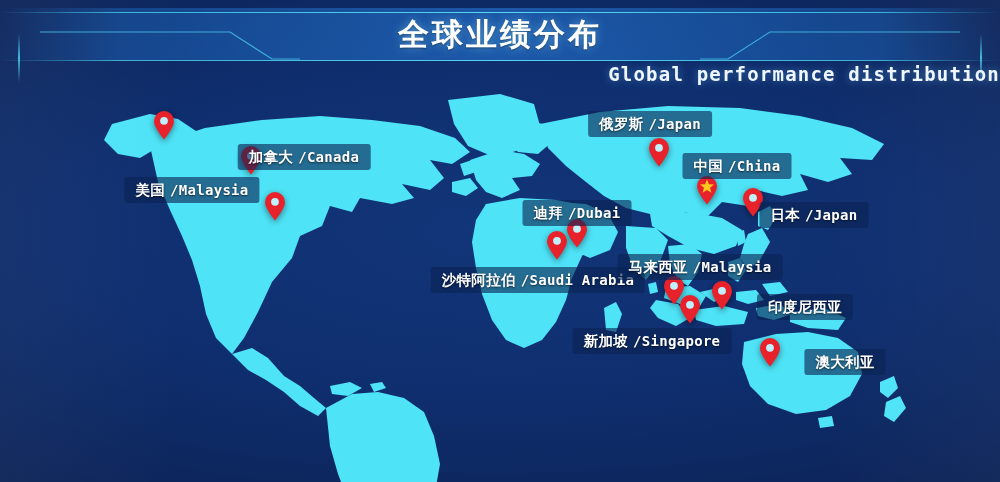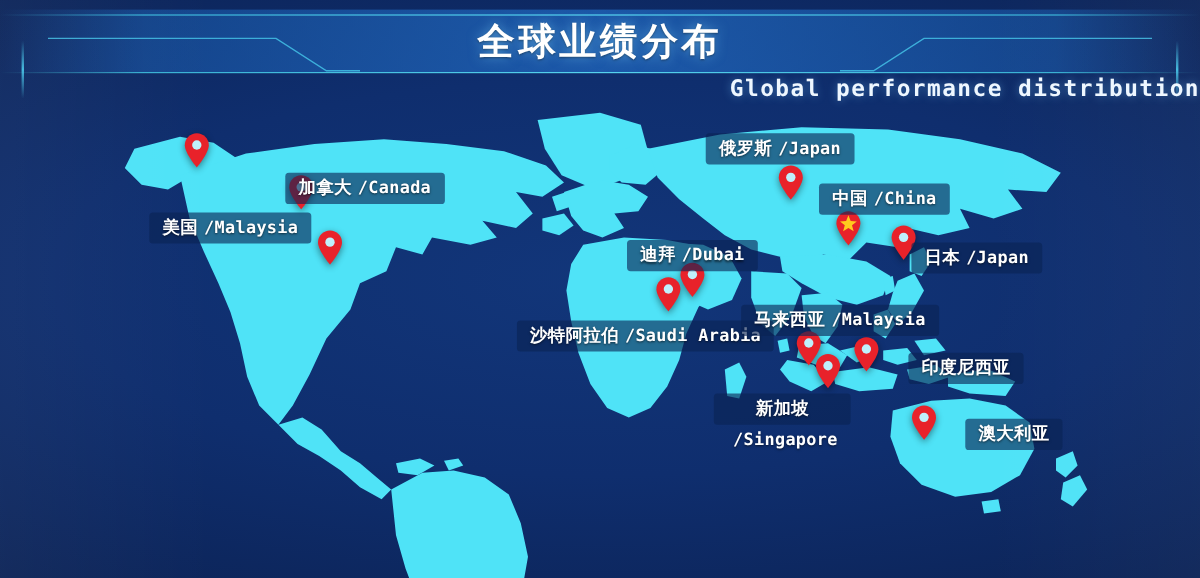--- a/index.html
+++ b/index.html
@@ -335,21 +335,21 @@
         <span class="cn">沙特阿拉伯</span>
         <span class="en">/Saudi Arabia</span>
       </div>
       <div class="lbl" style="left: 700px; top: 267px; transform: translate(-50%, -50%);">
         <span class="cn">马来西亚</span>
         <span class="en">/Malaysia</span>
       </div>
       <div class="lbl" style="left: 805px; top: 307px; transform: translate(-50%, -50%);">
         <span class="cn">印度尼西亚</span>
       </div>
-      <div class="lbl" style="left: 652px; top: 341px; transform: translate(-50%, -50%); flex-direction: column;">
+      <div class="lbl" style="left: 652px; top: 341px; transform: translate(-50%, -50%);">
         <span class="cn">新加坡</span>
         <span class="en">/Singapore</span>
       </div>
       <div class="lbl" style="left: 845px; top: 362px; transform: translate(-50%, -50%);">
         <span class="cn">澳大利亚</span>
       </div>
     </div>
 
 </div>
 

